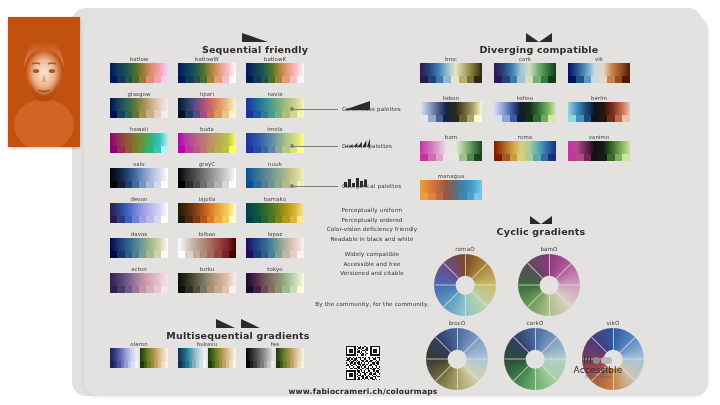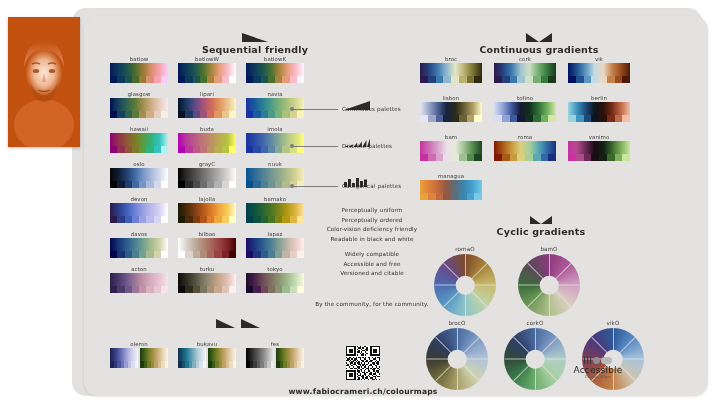--- a/index.html
+++ b/index.html
@@ -504,20 +504,21 @@
       <div>Accessible and free</div>
       <div>Versioned and citable</div>
     </div>
     <div class="tagline" style="left:218px;top:285px;">By the community, for the community.</div>
 
     <div class="sec-head" style="left:48px;top:303px;width:212px;">
       <svg class="wedge" width="44" height="9" viewBox="0 0 44 9">
         <polygon points="0,0 19,9 0,9" fill="#2b2b2b"></polygon>
         <polygon points="25,0 44,9 25,9" fill="#2b2b2b"></polygon>
       </svg>
+      <div class="t">Multisequential gradients</div>
     </div>
     <div class="grid" id="grid-multi" style="left:26px;top:325px;width:212px;height:40px;">
         <div class="cm multi" style="position: absolute; left: 0px; top: 0px; width: 58px;">
           <div class="nm">oleron</div>
           <div class="bar">
             <div class="half">
               <div class="cont" style="background: linear-gradient(to right, rgb(33, 33, 81), rgb(47, 53, 118), rgb(74, 83, 157), rgb(111, 116, 187), rgb(154, 155, 211), rgb(192, 192, 228), rgb(220, 220, 240), rgb(242, 242, 251));"></div>
               <div class="disc">
                 <i style="background: rgb(33, 33, 81);"></i>
                 <i style="background: rgb(47, 53, 118);"></i>
@@ -780,21 +781,21 @@
         </g>
       </svg>
     </div>
     <div class="url" style="left:179px;top:371px;">www.fabiocrameri.ch/colourmaps</div>
 
     <div class="sec-head" style="left:355px;top:17px;width:200px;">
       <svg class="wedge" width="26" height="9" viewBox="0 0 26 9">
         <polygon points="0,0 13,9 0,9" fill="#2b2b2b"></polygon>
         <polygon points="26,0 13,9 26,9" fill="#2b2b2b"></polygon>
       </svg>
-      <div class="t">Continuous gradients</div>
+      <div class="t">Diverging compatible</div>
     </div>
     <div class="grid" id="grid-div" style="left:336px;top:40px;width:222px;height:130px;">
         <div class="cm" style="width: 62px; position: absolute; left: 0px; top: 0px;">
           <div class="nm">broc</div>
           <div class="bar">
             <div class="cont" style="background: linear-gradient(to right, rgb(44, 25, 77), rgb(36, 65, 126), rgb(61, 122, 176), rgb(143, 184, 207), rgb(229, 229, 198), rgb(184, 176, 110), rgb(122, 114, 49), rgb(46, 42, 17));"></div>
             <div class="disc">
               <i style="background: rgb(44, 25, 77);"></i>
               <i style="background: rgb(36, 65, 126);"></i>
               <i style="background: rgb(61, 122, 176);"></i>

